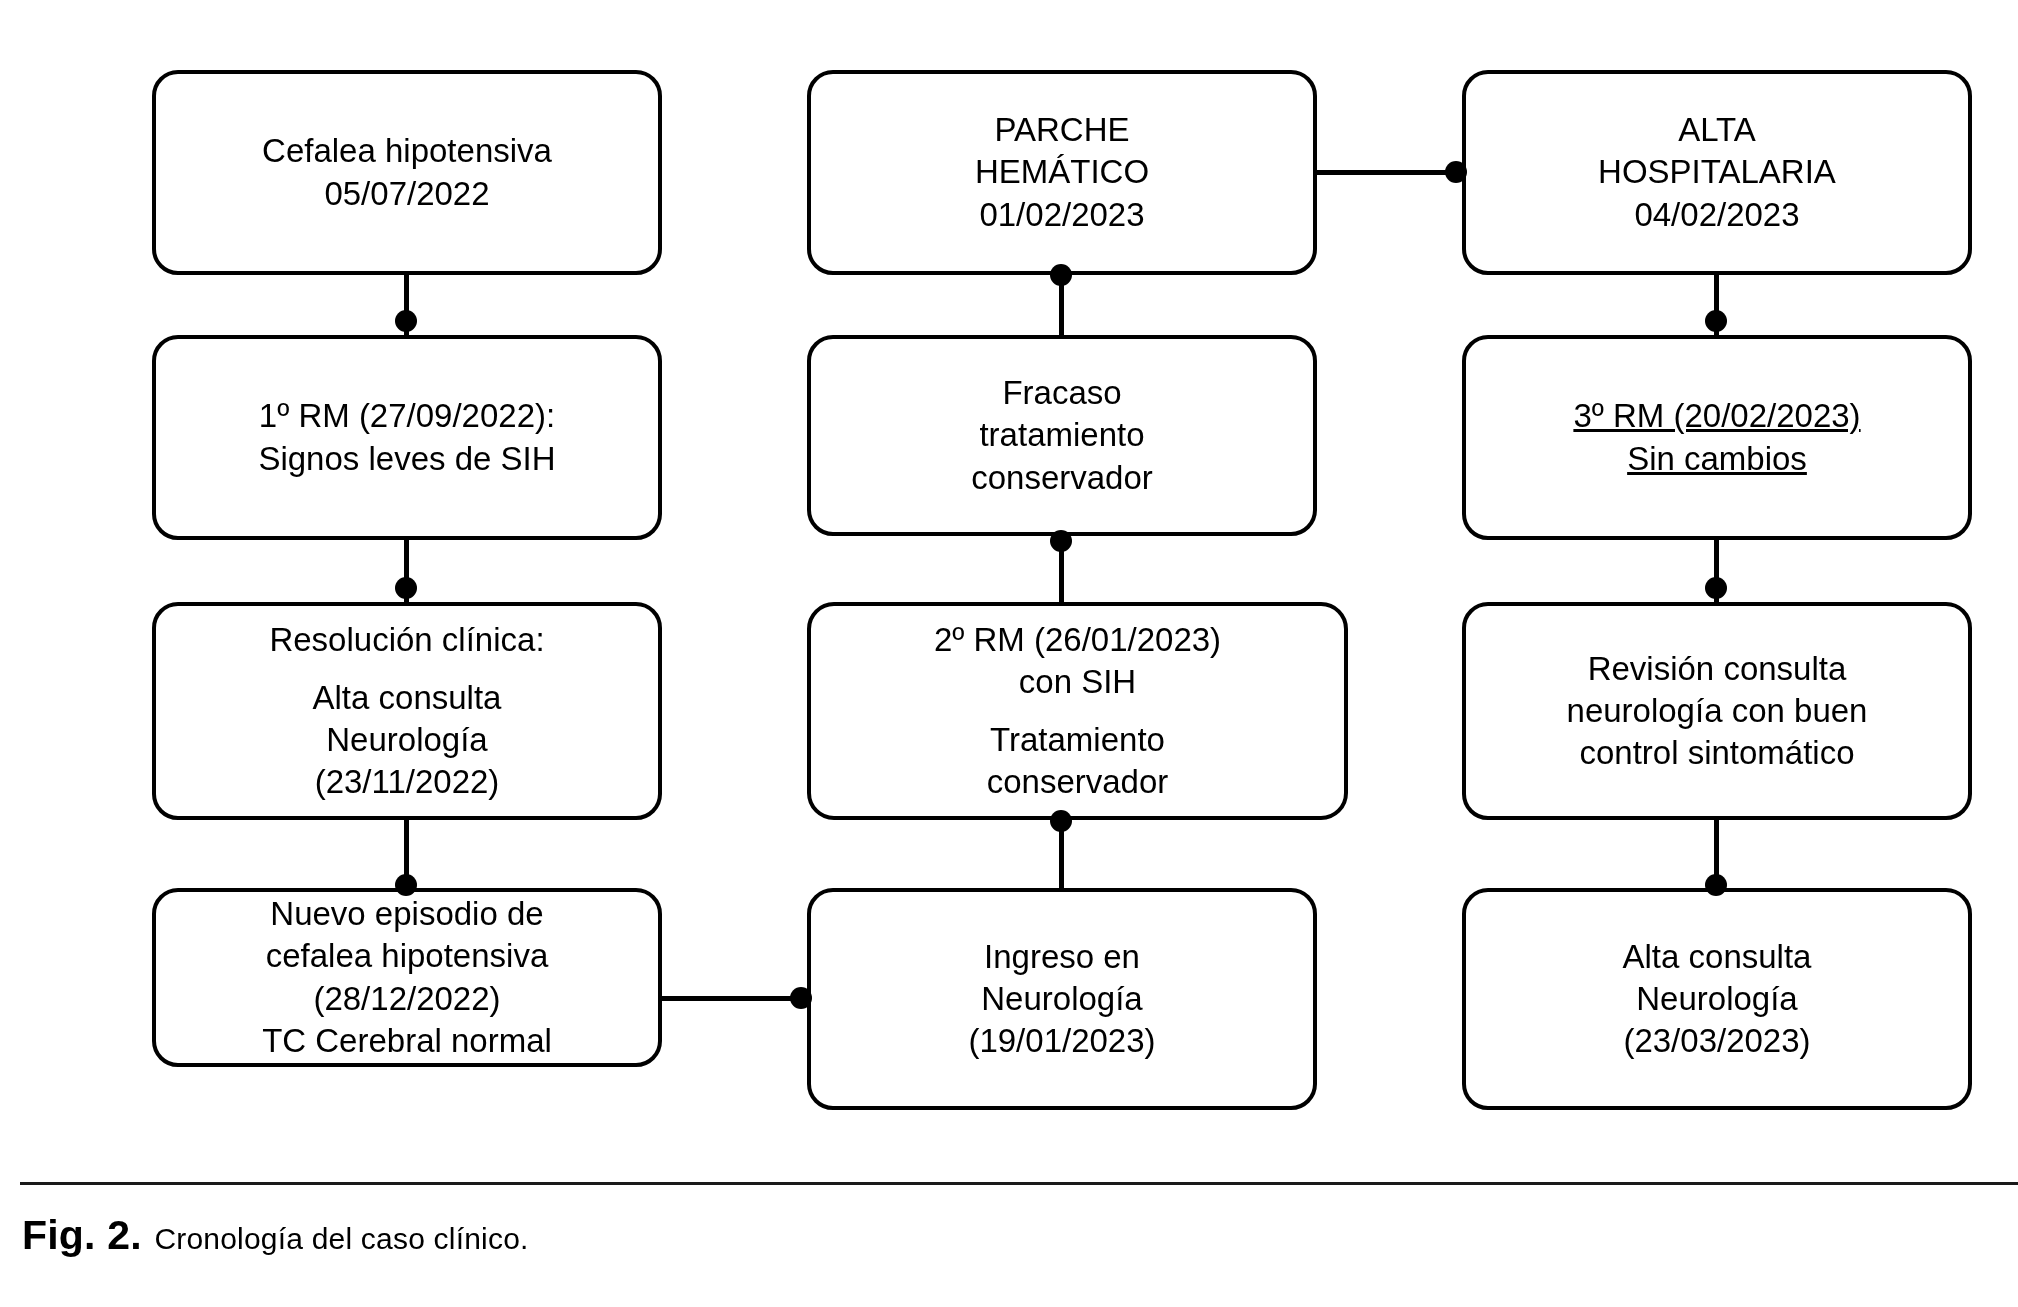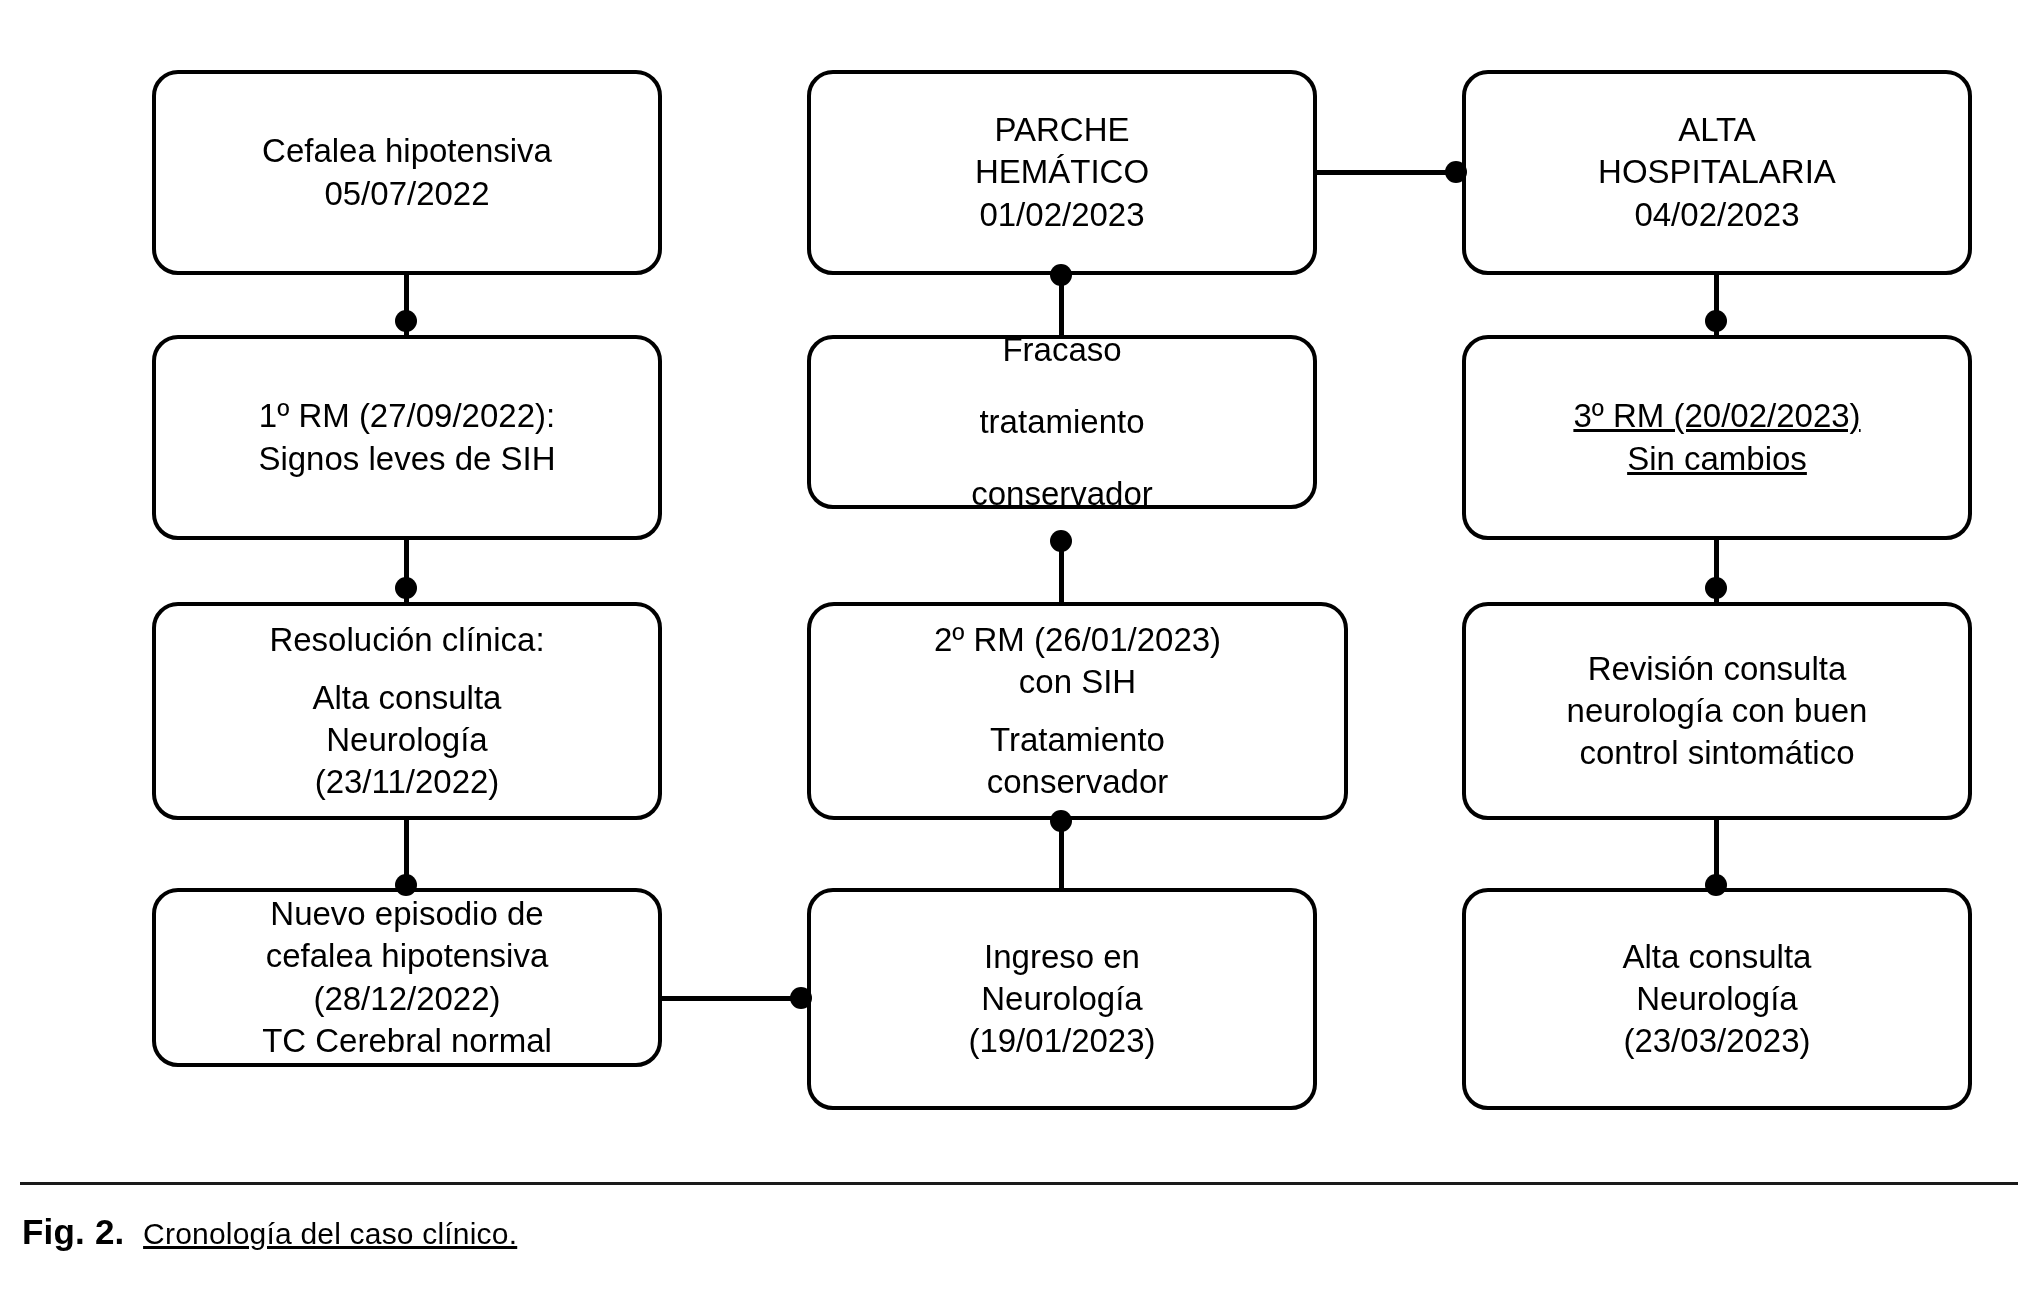--- a/index.html
+++ b/index.html
@@ -75,21 +75,21 @@
   }
   .caption {
     position: absolute;
     left: 10px;
     font-size: 30px;
     letter-spacing: 0.2px;
     white-space: nowrap;
   }
   .caption .figlabel {
     font-weight: bold;
-    font-size: 35px;
+    font-size: 41px;
   }
 </style>
 </head>
 <body>
 
 <div id="stage">
 
   <div class="node" style="left:140px; top:70px; width:510px; height:205px;">
     <span class="ln">Cefalea hipotensiva</span>
     <span class="ln">05/07/2022</span>
@@ -130,21 +130,21 @@
 
   <div class="node" style="left:795px; top:70px; width:510px; height:205px;">
     <span class="ln">PARCHE</span>
     <span class="ln">HEMÁTICO</span>
     <span class="ln">01/02/2023</span>
   </div>
 
   <div class="vline" style="left:1047px; top:275px; height:65px;"></div>
   <div class="dot" style="left:1038px; top:264px;"></div>
 
-  <div class="node" style="left:795px; top:335px; width:510px; height:174px;gap:30px;">
+  <div class="node" style="left:795px; top:335px; width:510px; height:201px;">
     <span class="ln">Fracaso</span>
     <span class="ln">tratamiento</span>
     <span class="ln">conservador</span>
   </div>
 
   <div class="vline" style="left:1047px; top:540px; height:67px;"></div>
   <div class="dot" style="left:1038px; top:530px;"></div>
 
   <div class="node" style="left:795px; top:602px; width:541px; height:218px;border-radius:27px;">
     <span class="ln">2º RM (26/01/2023)</span>
@@ -194,16 +194,16 @@
 
   <div class="node" style="left:1450px; top:888px; width:510px; height:222px;">
     <span class="ln">Alta consulta</span>
     <span class="ln">Neurología</span>
     <span class="ln">(23/03/2023)</span>
   </div>
 
   <div class="rule" style="top:1182px;"></div>
   <div class="caption" style="top:1212px;">
     <span class="figlabel">Fig. 2.</span>
-    <span style="margin-left:10px;text-decoration:underline;">Cronología del caso clínico.</span>
+    <span style="margin-left:4px;">Cronología del caso clínico.</span>
   </div>
 
 </div>
 
 </body></html>

